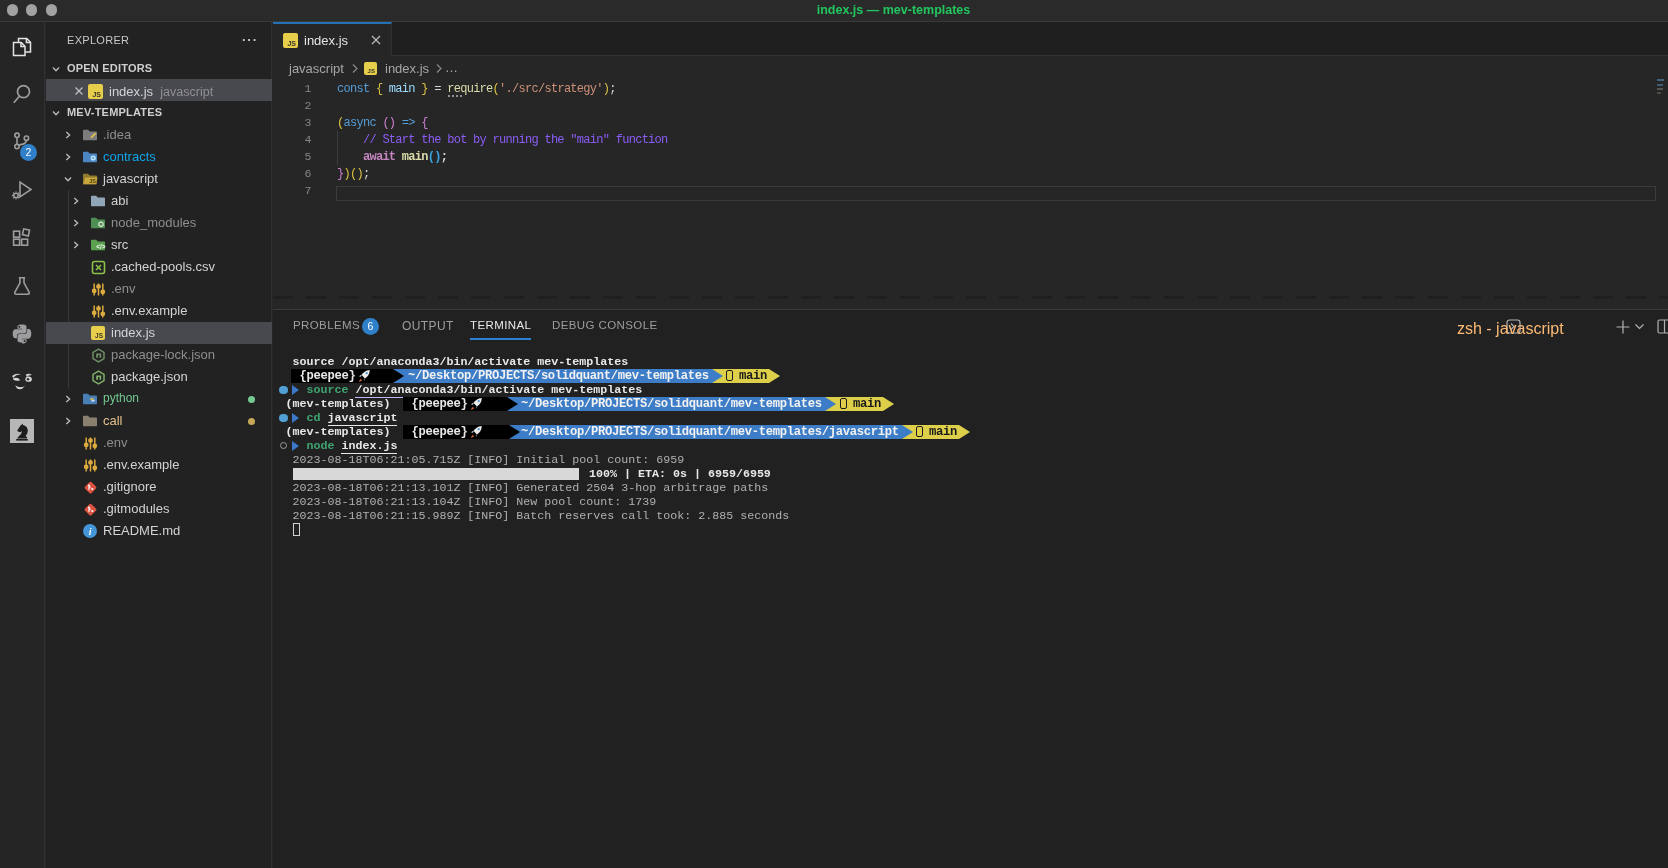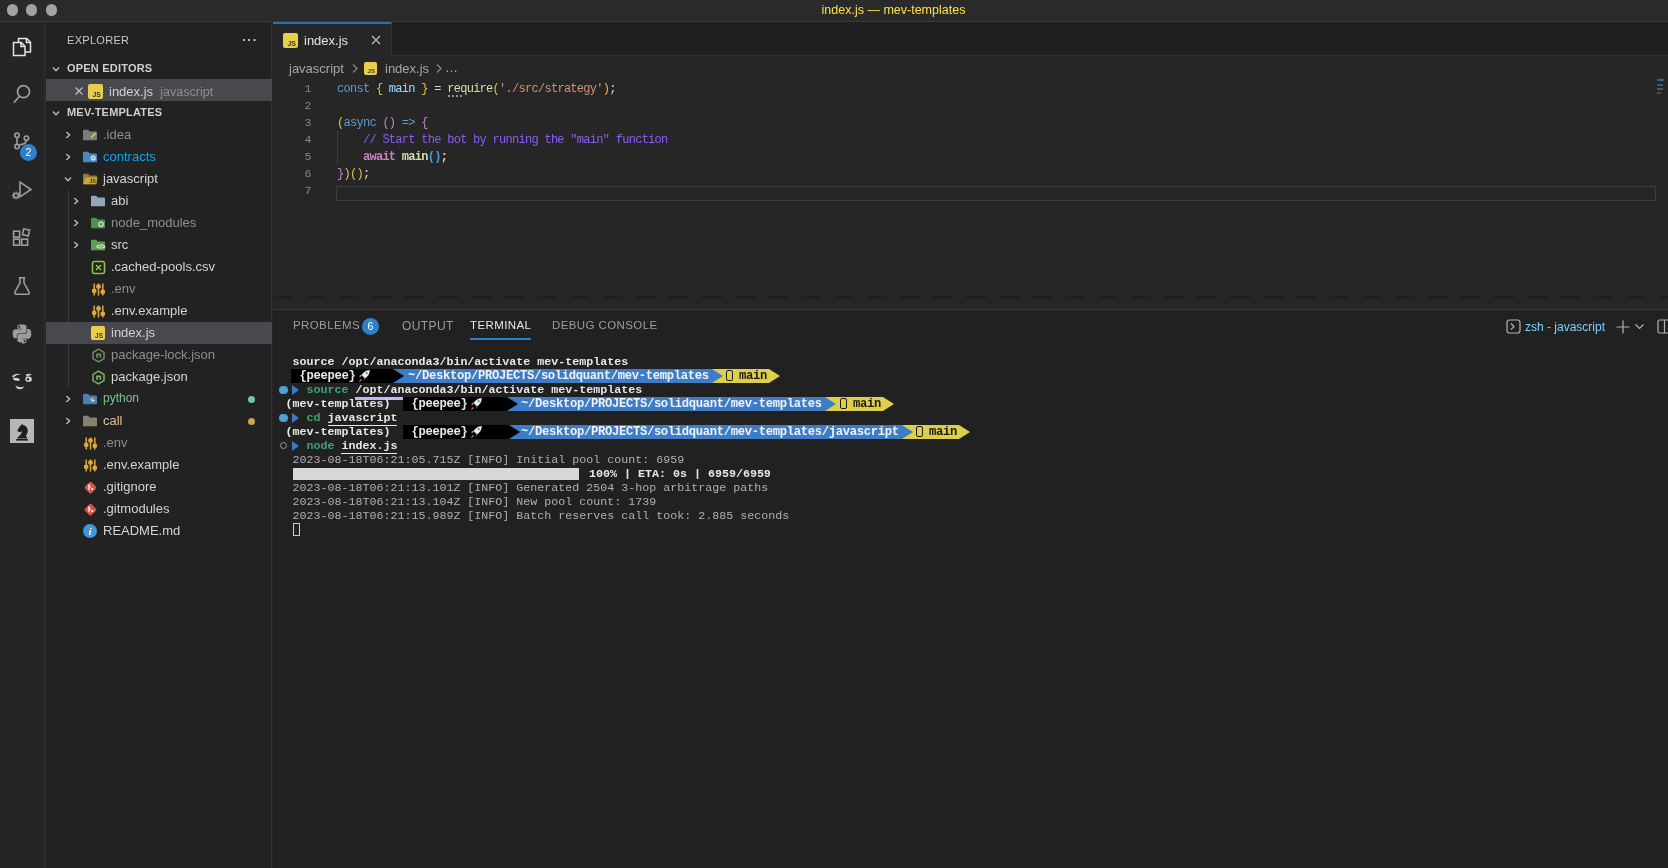--- a/index.html
+++ b/index.html
@@ -6,21 +6,21 @@
 .abs{position:absolute}
 .mono{font-family:"Liberation Mono",monospace}
 svg{display:block}
 .lbl{font-size:13px;color:#d2d3d5;white-space:pre}
 </style></head><body>
 
 <div class="abs" style="left:0;top:0;width:1668px;height:22px;background:#2a2a2b;border-bottom:1px solid #39393a"></div>
 <div class="abs" style="left:6.700000000000001px;top:4.4px;width:11.2px;height:11.2px;border-radius:50%;background:#a2a2a2"></div>
 <div class="abs" style="left:26.200000000000003px;top:4.4px;width:11.2px;height:11.2px;border-radius:50%;background:#a2a2a2"></div>
 <div class="abs" style="left:46.199999999999996px;top:4.4px;width:11.2px;height:11.2px;border-radius:50%;background:#a2a2a2"></div>
-<div class="abs" style="left:700px;top:3px;width:387px;text-align:center;font-size:12.5px;color:#fde047;font-weight:normal">index.js — mev-templates</div>
+<div class="abs" style="left:700px;top:3px;width:387px;text-align:center;font-size:12.5px;color:#22c55e;font-weight:bold">index.js — mev-templates</div>
 <div class="abs" style="left:0;top:22px;width:45px;height:846px;background:#252526;border-right:1px solid #313133"></div>
 <svg class="abs" style="left:10px;top:35px" width="24" height="24" viewBox="0 0 24 24" fill="none" stroke="#e3e3e5" stroke-width="1.5">
 <path d="M8.5 7 V3.5 h8.3 l3.7 3.7 V17 h-5.2"></path>
     <path d="M16.4 3.7 v3.7 h3.7"></path>
 <path d="M3.5 7.5 h7.8 l3.7 3.7 v9.3 h-11.5 z" fill="#252526"></path>
     <path d="M11 7.8 v3.7 h3.7"></path>
   </svg>
 <svg class="abs" style="left:10px;top:82px" width="24" height="24" viewBox="0 0 24 24" fill="none" stroke="#9d9da0" stroke-width="1.7">
 <circle cx="13.5" cy="9.7" r="6"></circle>
     <path d="M9.2 14.5 L3.8 20.8"></path>
@@ -262,21 +262,21 @@
 <div class="abs" style="left:293px;top:319px;font-size:11.5px;letter-spacing:.4px;color:#9d9da0">PROBLEMS</div>
 <div class="abs" style="left:362px;top:317.5px;width:17px;height:17px;border-radius:50%;background:#2f80c8;color:#fff;font-size:10.5px;text-align:center;line-height:17px">6</div>
 <div class="abs" style="left:402px;top:319px;font-size:12px;letter-spacing:.4px;color:#9d9da0">OUTPUT</div>
 <div class="abs" style="left:470px;top:319px;font-size:11.5px;letter-spacing:.4px;color:#e8e8ea">TERMINAL</div>
 <div class="abs" style="left:470px;top:338px;width:61px;height:1.6px;background:#2e81d2"></div>
 <div class="abs" style="left:552px;top:319px;font-size:11.5px;letter-spacing:.4px;color:#9d9da0">DEBUG CONSOLE</div>
 <svg class="abs" style="left:1506px;top:318.5px" width="15" height="15" viewBox="0 0 15 15" fill="none" stroke="#b2b2b4" stroke-width="1.2">
     <rect x="1" y="1" width="13" height="13" rx="2.5"></rect>
     <path d="M5 4.5 L8 7.5 L5 10.5"></path>
   </svg>
-<div class="abs" style="left:1525px;top:319.5px;font-size:12px;color:#7dd3fc">zsh - javascript</div>
+<div class="abs" style="left:1457px;top:319.5px;font-size:16px;color:#fdba74">zsh - javascript</div>
 <svg class="abs" style="left:1615px;top:318.5px" width="16" height="16" viewBox="0 0 16 16" stroke="#b2b2b4" stroke-width="1.2">
     <path d="M8 1.5 V14.5 M1.5 8 H14.5"></path>
   </svg>
 <svg class="abs" style="left:1634px;top:322px" width="11" height="9" viewBox="0 0 11 9" fill="none" stroke="#b2b2b4" stroke-width="1.2">
     <path d="M1.5 2.5 L5.5 6.5 L9.5 2.5"></path>
   </svg>
 <svg class="abs" style="left:1657px;top:318.5px" width="15" height="15" viewBox="0 0 15 15" fill="none" stroke="#b2b2b4" stroke-width="1.2">
     <rect x="1" y="1" width="13" height="13" rx="1.5"></rect>
     <path d="M7.5 1 V14"></path>
   </svg>
@@ -293,21 +293,21 @@
     <path d="M4.8 5.6 L1.8 7.2 l2.3.6z" fill="#c9cacc"></path>
     <path d="M8.4 9.2 l-1.6 3 .6-2.3z" fill="#c9cacc"></path>
     <path d="M3.9 9.9 c-1 .2-1.7 2-1.9 2.9 .9-.2 2.7-.9 2.9-1.9z" fill="#e0622e"></path>
     <circle cx="9.7" cy="4.2" r="1.1" fill="#5090cf"></circle>
   </svg>
 <div class="abs mono" style="left:408px;top:368.9px;height:14px;line-height:14px;font-size:12.2px;letter-spacing:-0.32px;font-weight:bold;color:#f2f2f2;white-space:pre">~/Desktop/PROJECTS/solidquant/mev-templates</div>
 <div class="abs" style="left:726px;top:370.09999999999997px;width:6.5px;height:11px;border:1.4px solid #1a1a1a;border-radius:2px"></div>
 <div class="abs mono" style="left:739px;top:368.9px;height:14px;line-height:14px;font-size:12.2px;letter-spacing:-0.32px;font-weight:bold;color:#1a1a1a;white-space:pre">main</div>
 <div class="abs" style="left:279.3px;top:385.7px;width:8.4px;height:8.4px;border-radius:50%;background:#519fd4"></div>
 <div class="abs" style="left:291.5px;top:384.7px;width:0;height:0;border-left:7.5px solid #3b79c8;border-top:5.2px solid transparent;border-bottom:5.2px solid transparent"></div>
-<div class="abs mono" style="left:306.5px;top:382.9px;height:14px;line-height:14px;font-size:11.6667px;font-weight:bold;color:#e8e8e8;white-space:pre"><span style="color:#3fa570">source</span> <span style="border-bottom:3px solid #c4b5fd">/opt/anaconda3/bin/activate</span> mev-templates</div>
+<div class="abs mono" style="left:306.5px;top:382.9px;height:14px;line-height:14px;font-size:11.6667px;font-weight:bold;color:#e8e8e8;white-space:pre"><span style="color:#3fa570">source</span> <span style="border-bottom:1px solid #c4b5fd">/opt/anaconda3/bin/activate</span> mev-templates</div>
 <div class="abs mono" style="left:285.5px;top:396.9px;height:14px;line-height:14px;font-size:11.6667px;font-weight:bold;color:#e8e8e8;white-space:pre">(mev-templates)</div>
 <div class="abs" style="left:403px;top:396.9px;width:104px;height:14px;background:#000"></div>
 <div class="abs" style="left:507px;top:396.9px;width:318px;height:14px;background:#3d7cc6"></div>
 <div class="abs" style="left:507px;top:396.9px;width:0;height:0;border-left:11px solid #000;border-top:7.0px solid transparent;border-bottom:7.0px solid transparent"></div>
 <div class="abs" style="left:825px;top:396.9px;width:58px;height:14px;background:#ddcf4a"></div>
 <div class="abs" style="left:825px;top:396.9px;width:0;height:0;border-left:11px solid #3d7cc6;border-top:7.0px solid transparent;border-bottom:7.0px solid transparent"></div>
 <div class="abs" style="left:883px;top:396.9px;width:0;height:0;border-left:11px solid #ddcf4a;border-top:7.0px solid transparent;border-bottom:7.0px solid transparent"></div>
 <div class="abs mono" style="left:411.5px;top:396.9px;height:14px;line-height:14px;font-size:12.2px;letter-spacing:-0.32px;font-weight:bold;color:#e8e8e8;white-space:pre">{peepee}</div>
 <svg class="abs" style="left:469px;top:397.4px" width="15" height="14" viewBox="0 0 15 14">
     <path d="M12.8 1 C8.6 1.3 6 3.4 4.6 6.1 l3.3 3.3 C10.7 8 12.6 5.2 12.8 1z" fill="#ececec"></path>

